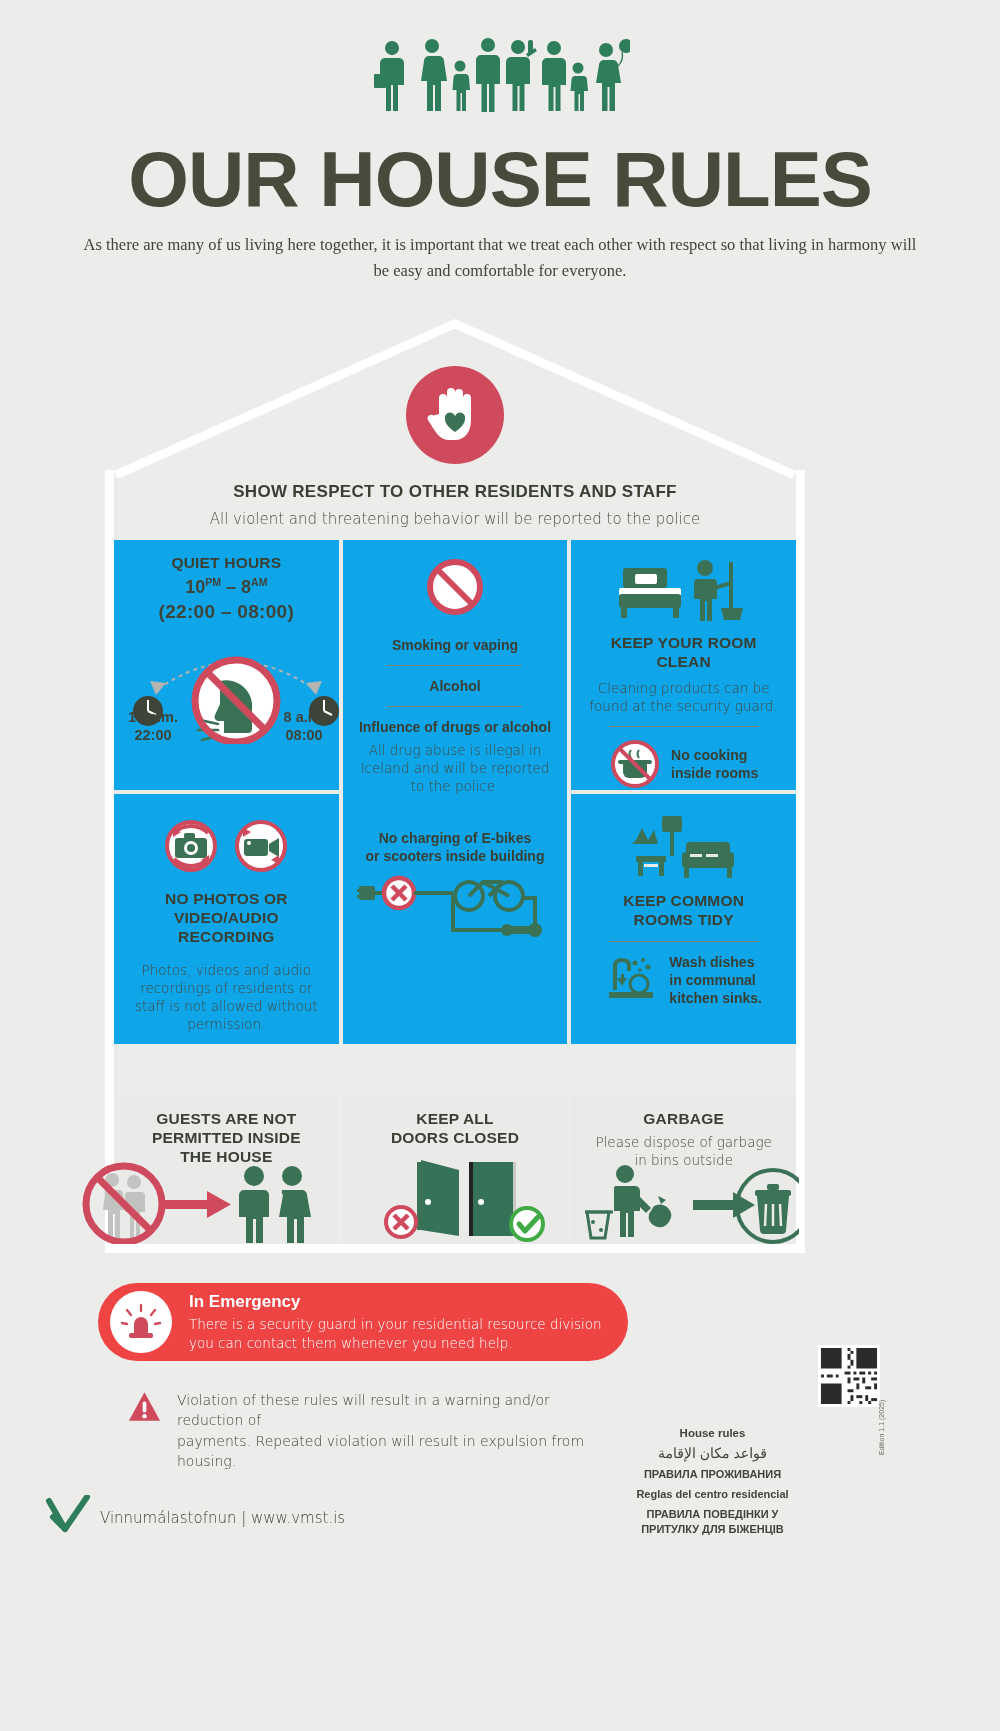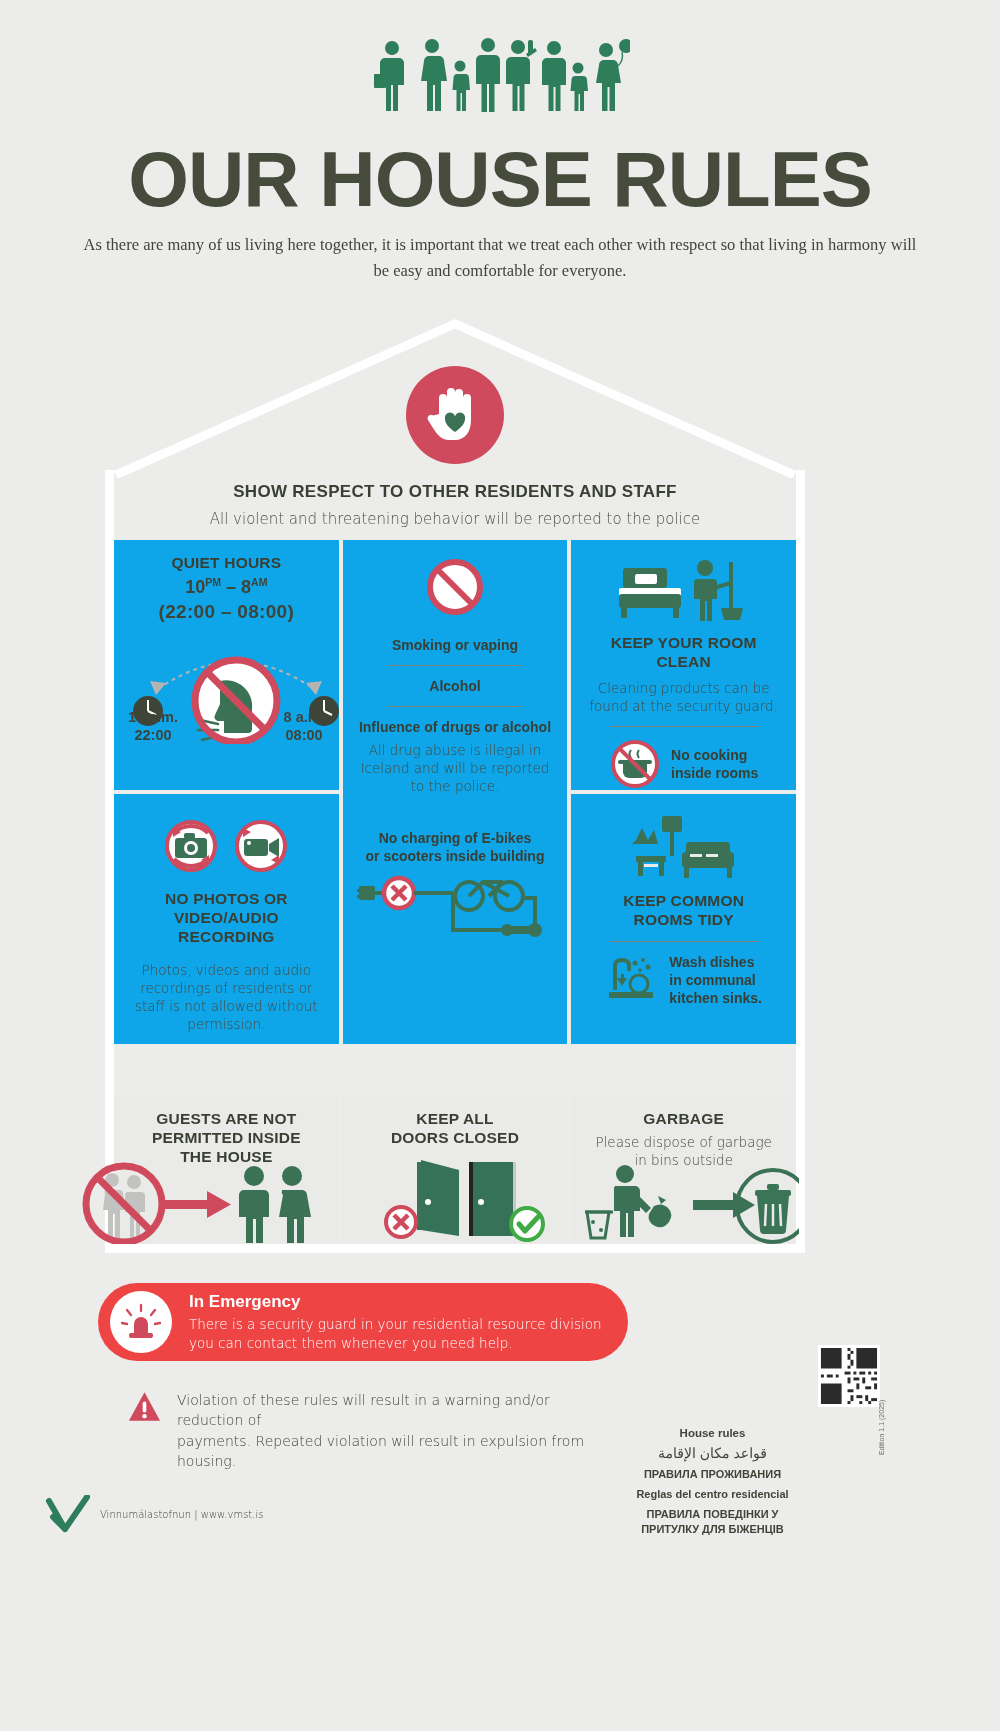--- a/index.html
+++ b/index.html
@@ -153,21 +153,21 @@
   }
   .warn-text {
     margin-left: 16px; font-size: 14px; line-height: 1.45; color: #3f4438;
     font-family: "DejaVu Sans", sans-serif; font-weight: 300;
   }
 
   
   .footer-logo { position: absolute; top: 1495px; left: 45px; }
   .footer-brand {
     position: absolute; top: 1509px; left: 100px;
-    font-size: 10px; color: #3f4438;
+    font-size: 15px; color: #3f4438;
     font-family: "DejaVu Sans", sans-serif; font-weight: 300;
   }
   .qr { position: absolute; top: 1345px; left: 818px; width: 62px; height: 62px; }
   .langs {
     position: absolute; top: 1425px; left: 560px; width: 305px;
     text-align: center; line-height: 1.45;
   }
   .lang-en { font-size: 11.5px; font-weight: bold; color: #3f4438; }
   .lang-ar { font-size: 14px; color: #3f4438; direction: rtl; margin-top: 1px;}
   .lang-ru { font-size: 11px; font-weight: bold; color: #3f4438; margin-top: 4px;}

